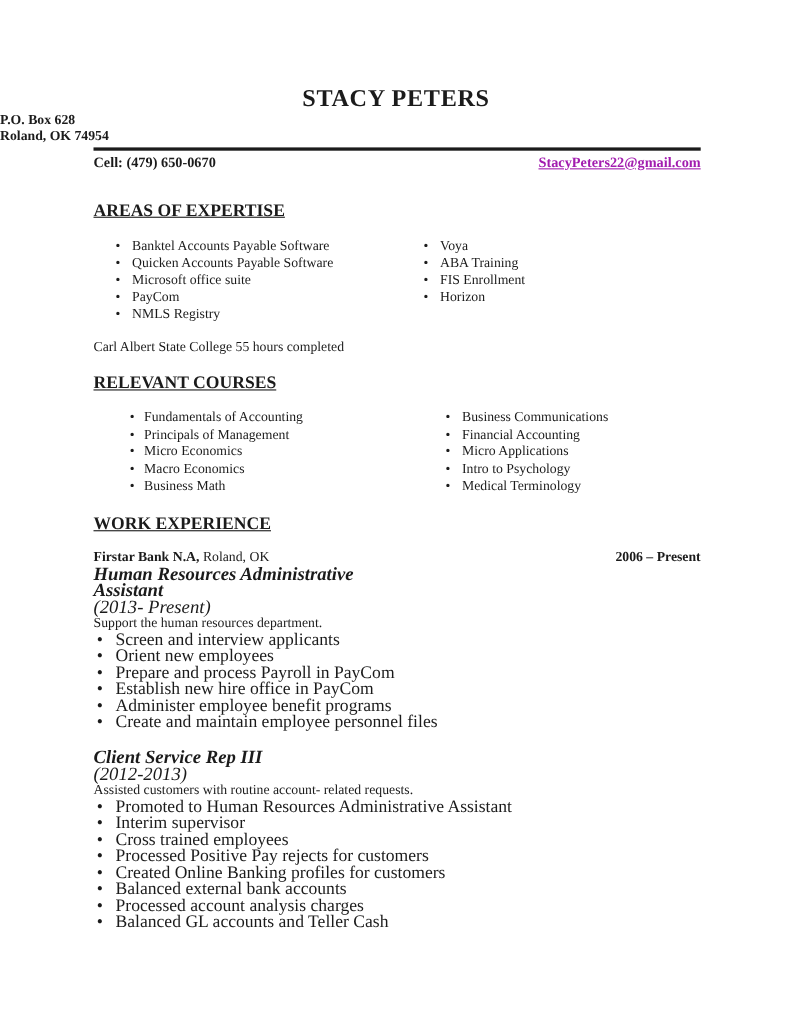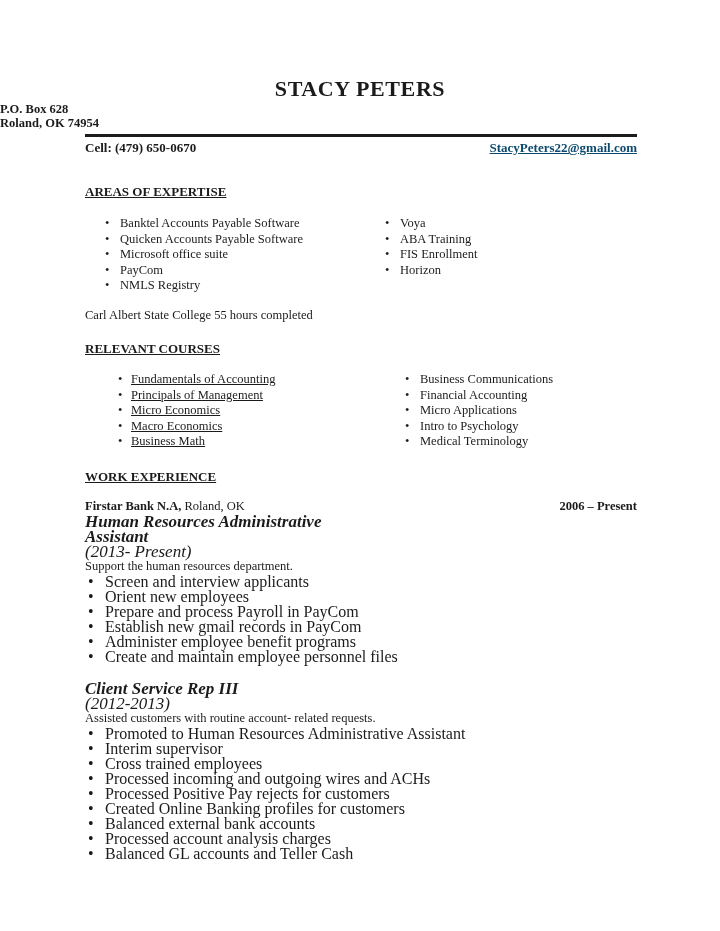--- a/index.html
+++ b/index.html
@@ -36,25 +36,25 @@
   }
   .contact {
     display: flex;
     justify-content: space-between;
     align-items: baseline;
     font-size: 13px;
     font-weight: bold;
     margin-top: 3px;
     line-height: 15px;
   }
-  .email-link { color: #0c4a6e; text-decoration: underline; cursor: pointer; }
+  .email-link { color: #a21caf; text-decoration: underline; cursor: pointer; }
 
   
   .sec-head {
-    font-size: 13px;
+    font-size: 16px;
     font-weight: bold;
     text-decoration: underline;
     line-height: 16px;
   }
   .sec-expertise .sec-head { margin-top: 29px; }
   .sec-education .sec-head { margin-top: 32px; }
   .sec-courses  .sec-head { margin-top: 18px; }
   .sec-work     .sec-head { margin-top: 19px; }
 
   .body-text { font-size: 12.5px; line-height: 15px; }
@@ -66,21 +66,21 @@
   ul.blist li::before { content: "•"; position: absolute; top: 0; }
 
   .exp .col1 { width: 300px; flex: none; }
   .exp .col1 li { padding-left: 35px; }
   .exp .col1 li::before { left: 20px; }
   .exp .col2 li { padding-left: 15px; }
   .exp .col2 li::before { left: 0; }
 
   .crs { margin-top: 15px; }
   .crs .col1 { width: 320px; flex: none; }
-  .crs .col1 li { padding-left: 46px; text-decoration: underline; }
+  .crs .col1 li { padding-left: 46px; }
   .crs .col1 li::before { left: 33px; }
   .crs .col2 li { padding-left: 15px; }
   .crs .col2 li::before { left: 0; }
 
   
   .emp-row {
     display: flex;
     justify-content: space-between;
     align-items: flex-end;
     font-size: 12.5px;
@@ -174,37 +174,36 @@
       <div class="job">
         <div class="title-row">
           <span class="job-title">Human Resources Administrative Assistant</span>
           <span>(2013- Present)</span>
         </div>
         <div class="job-summary">Support the human resources department.</div>
         <ul class="blist jlist">
             <li>Screen and interview applicants</li>
             <li>Orient new employees</li>
             <li>Prepare and process Payroll in PayCom</li>
-            <li>Establish new gmail records in PayCom</li>
+            <li>Establish new hire office in PayCom</li>
             <li>Administer employee benefit programs</li>
             <li>Create and maintain employee personnel files</li>
           </ul>
       </div>
 
       <div class="job job2">
         <div class="title-row">
           <span class="job-title">Client Service Rep III</span>
           <span>(2012-2013)</span>
         </div>
         <div class="job-summary">Assisted customers with routine account- related requests.</div>
         <ul class="blist jlist">
             <li>Promoted to Human Resources Administrative Assistant</li>
             <li>Interim supervisor</li>
             <li>Cross trained employees</li>
-            <li>Processed incoming and outgoing wires and ACHs</li>
             <li>Processed Positive Pay rejects for customers</li>
             <li>Created Online Banking profiles for customers</li>
             <li>Balanced external bank accounts</li>
             <li>Processed account analysis charges</li>
             <li>Balanced GL accounts and Teller Cash</li>
           </ul>
       </div>
     </div>
   </div>
 

